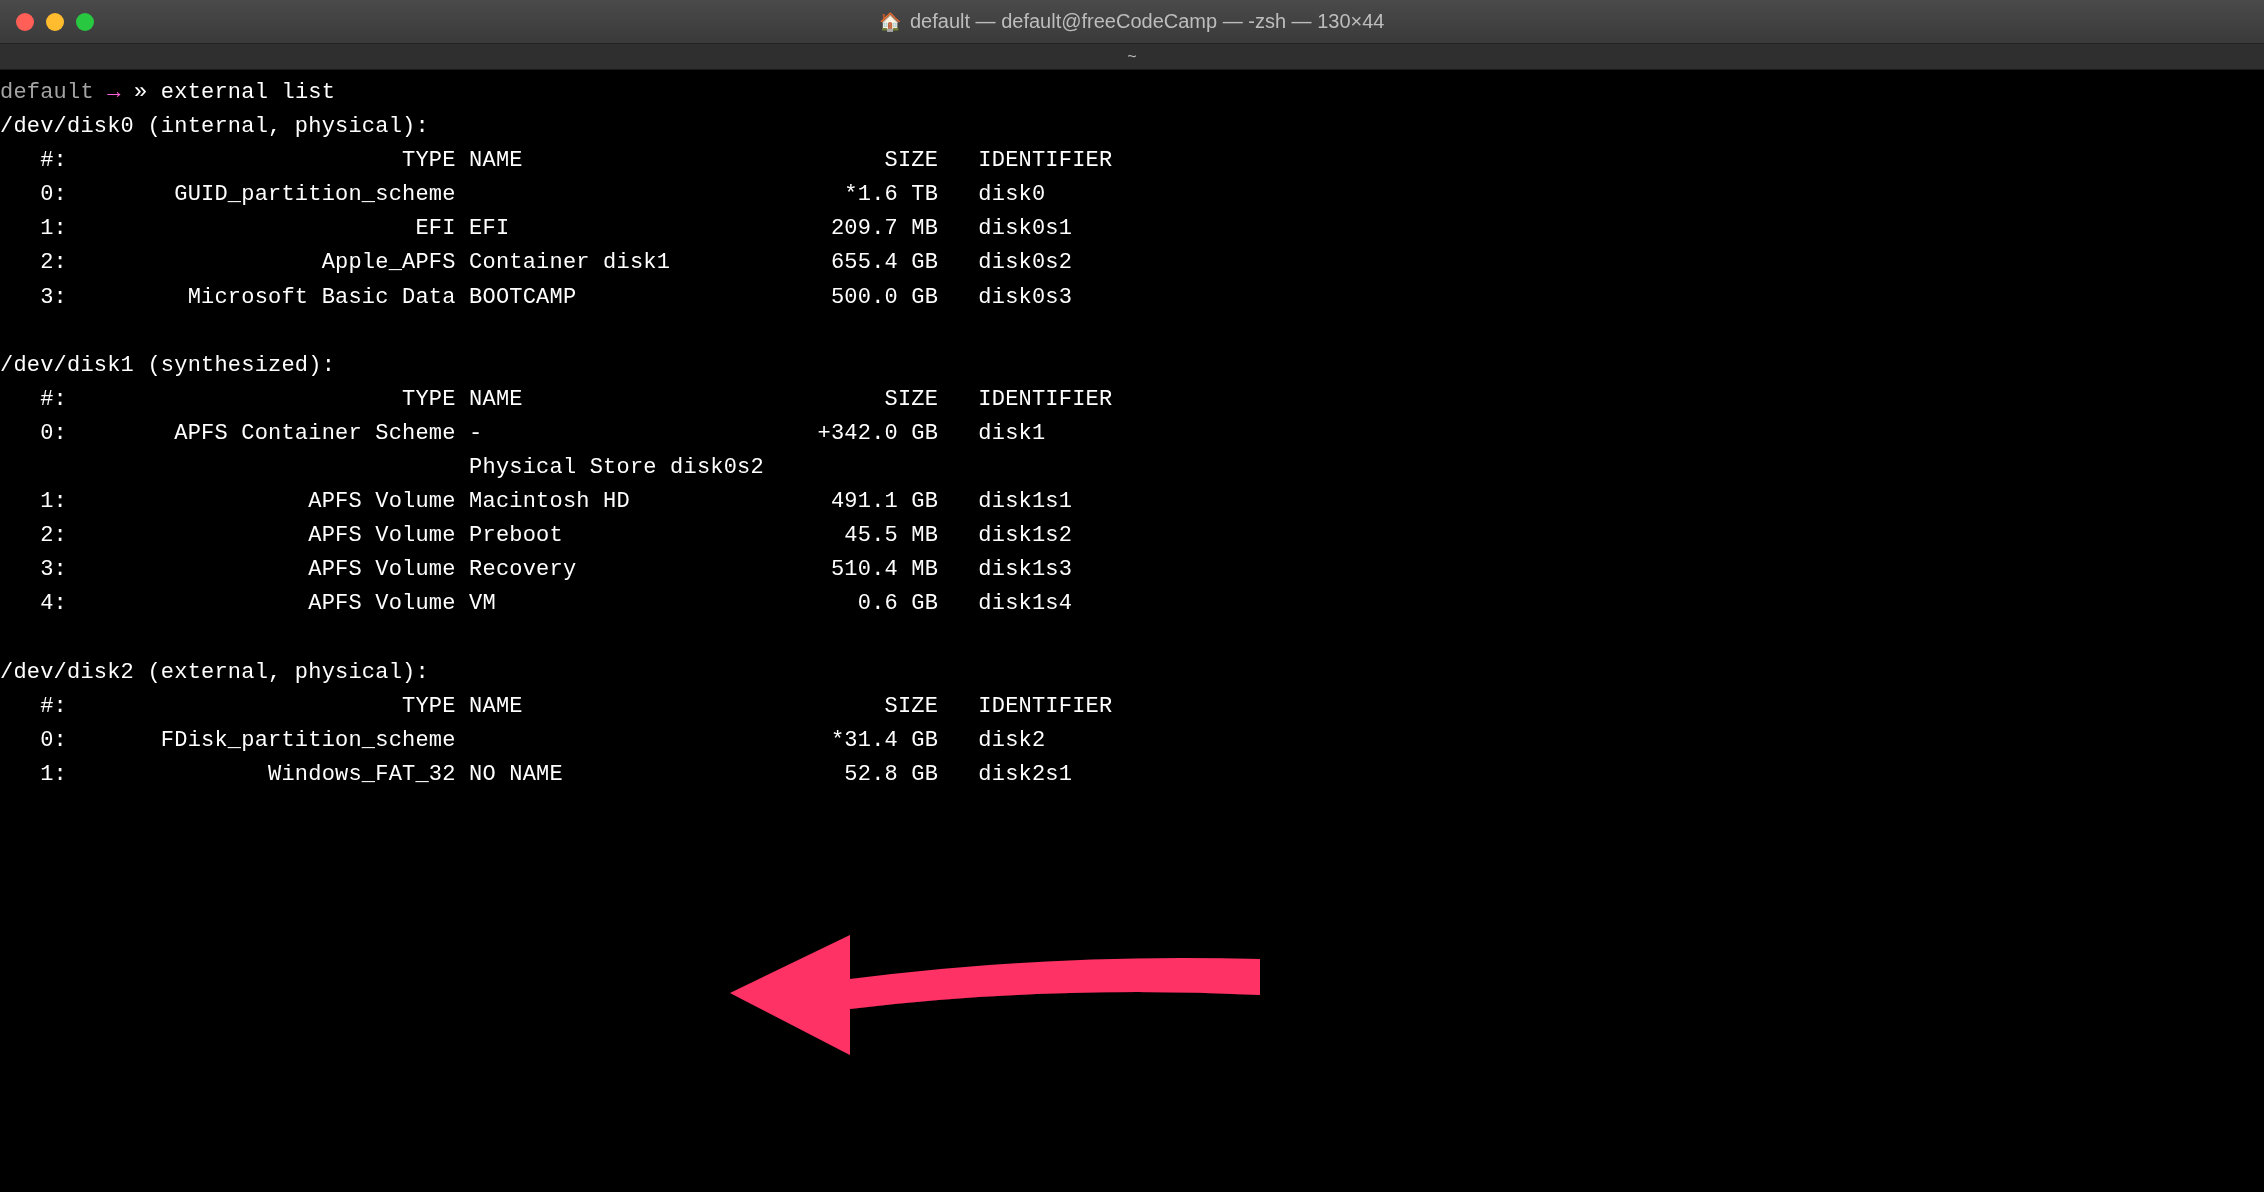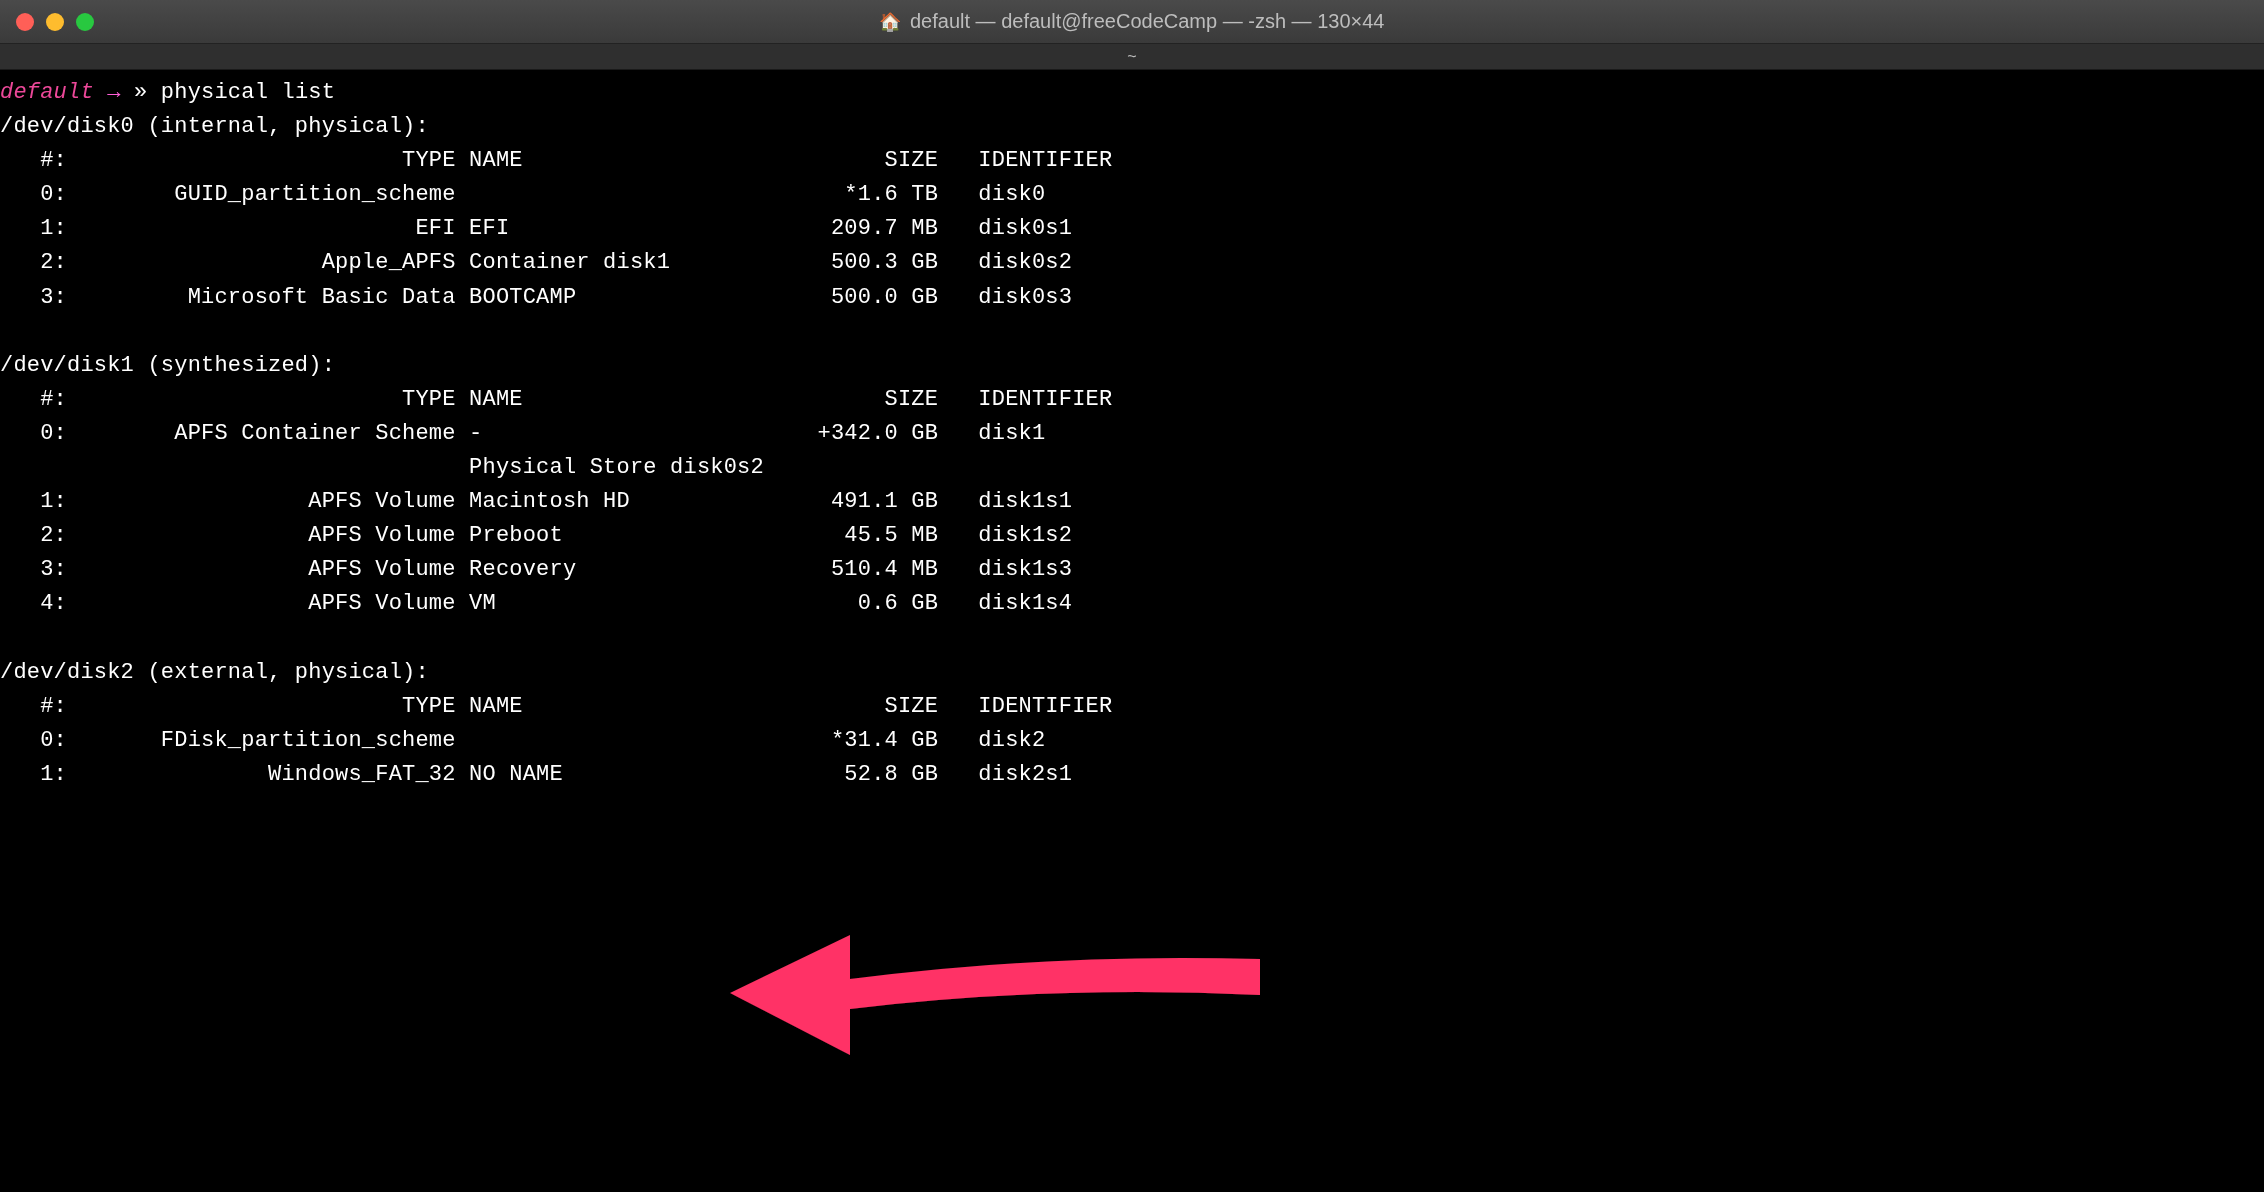--- a/index.html
+++ b/index.html
@@ -54,21 +54,21 @@
       color: #bbb;
       font-family: -apple-system, "Helvetica Neue", Arial, sans-serif;
       font-size: 16px;
     }
     .term {
       padding: 6px 0 0 0;
       white-space: pre;
       line-height: 1.55;
       letter-spacing: 0.2px;
     }
-    .prompt-user { color: #ec4899; font-style: italic; }
+    .prompt-user { color: #a3a3a3; }
     .prompt-arrow { color: #ff5fd7; }
     .arrow-annot {
       position: absolute;
       pointer-events: none;
     }
   </style>
 </head>
 <body>
 
 <div class="titlebar">
@@ -80,26 +80,26 @@
   <div class="titlebar-title">
     <span class="house-icon">🏠</span>
     <span id="title-text">default — default@freeCodeCamp — -zsh — 130×44</span>
   </div>
 </div>
 
 <div class="tabbar">
   <span>~</span>
 </div>
 
-<div class="term" id="term"><span class="prompt-user">default</span> <span class="prompt-arrow">→</span> <span>»</span> <span>physical list</span>
+<div class="term" id="term"><span class="prompt-user">default</span> <span class="prompt-arrow">→</span> <span>»</span> <span>external list</span>
 <span>/dev/disk0 (internal, physical):</span>
 <span>   #:                         TYPE NAME                           SIZE   IDENTIFIER</span>
 <span>   0:        GUID_partition_scheme                             *1.6 TB   disk0</span>
 <span>   1:                          EFI EFI                        209.7 MB   disk0s1</span>
-<span>   2:                   Apple_APFS Container disk1            500.3 GB   disk0s2</span>
+<span>   2:                   Apple_APFS Container disk1            655.4 GB   disk0s2</span>
 <span>   3:         Microsoft Basic Data BOOTCAMP                   500.0 GB   disk0s3</span>
 
 <span>/dev/disk1 (synthesized):</span>
 <span>   #:                         TYPE NAME                           SIZE   IDENTIFIER</span>
 <span>   0:        APFS Container Scheme -                         +342.0 GB   disk1</span>
 <span>                                   Physical Store disk0s2                </span>
 <span>   1:                  APFS Volume Macintosh HD               491.1 GB   disk1s1</span>
 <span>   2:                  APFS Volume Preboot                     45.5 MB   disk1s2</span>
 <span>   3:                  APFS Volume Recovery                   510.4 MB   disk1s3</span>
 <span>   4:                  APFS Volume VM                           0.6 GB   disk1s4</span>

